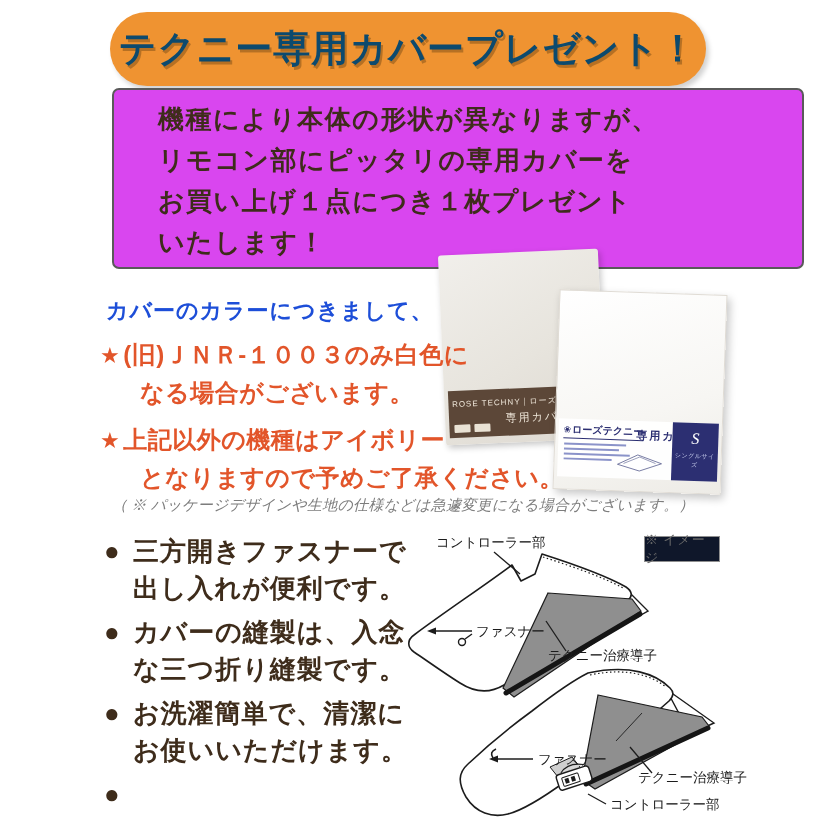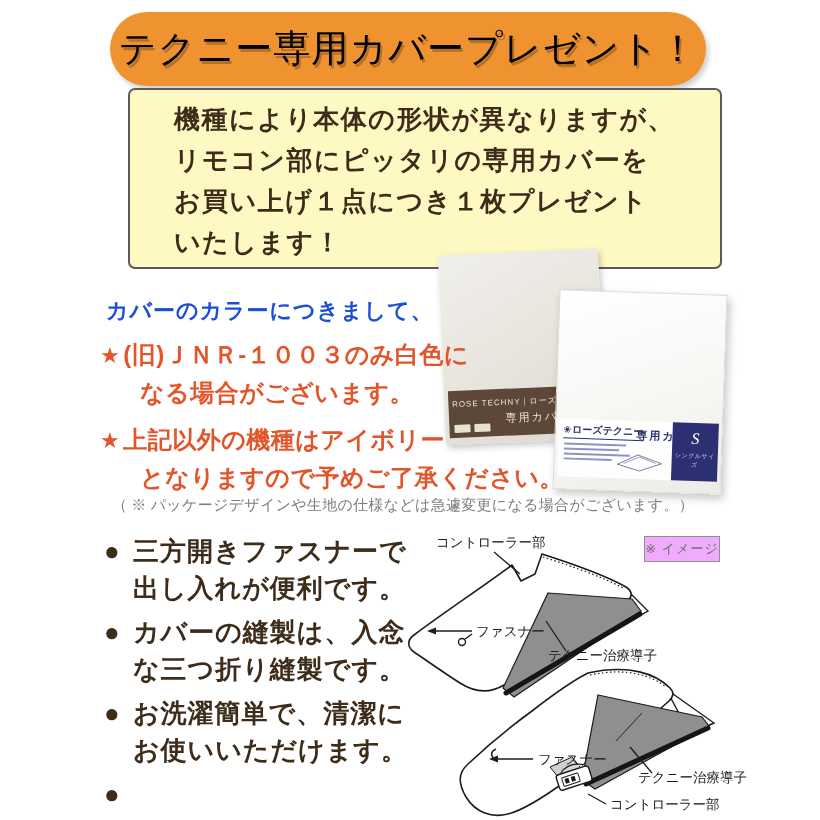--- a/index.html
+++ b/index.html
@@ -4,44 +4,44 @@
 <style>
   html,body{margin:0;padding:0;background:#fff;}
   .canvas{position:relative;width:820px;height:820px;background:#ffffff;overflow:hidden;
           font-family:"Liberation Sans","DejaVu Sans",sans-serif;}
 
   
   .banner{position:absolute;left:110px;top:12px;width:596px;height:74px;
           background:#ef9331;border-radius:38px;
           box-shadow:3px 4px 5px rgba(0,0,0,0.18);
           display:flex;align-items:center;justify-content:center;}
-  .banner-text{color:#000000;font-size:37px;font-weight:normal;letter-spacing:1px;
+  .banner-text{color:#0c4a6e;font-size:37px;font-weight:bold;letter-spacing:1px;
           text-shadow:2px 3px 0 rgba(112,72,20,0.45);white-space:nowrap;text-align:center;}
 
   
-  .info-box{position:absolute;left:128px;top:88px;width:594px;height:181px;
-          border:2px solid #5a5a5a;border-radius:7px;background:#fef9c3;
+  .info-box{position:absolute;left:112px;top:88px;width:692px;height:181px;
+          border:2px solid #5a5a5a;border-radius:7px;background:#d946ef;
           box-sizing:border-box;padding:9px 0 0 44px;}
   .info-line{font-size:26px;font-weight:bold;color:#3e2c1b;line-height:41px;
           letter-spacing:1.5px;white-space:nowrap;}
 
   
   .color-heading{position:absolute;left:106px;top:296px;font-size:22px;font-weight:bold;
           color:#1d4ed8;letter-spacing:1px;}
   .color-note{position:absolute;left:100px;color:#e2552a;font-weight:bold;
           font-size:24px;line-height:37px;letter-spacing:0.5px;}
   .color-note .row1{display:flex;align-items:baseline;}
   .color-note .star{margin-right:3px;font-size:22px;}
   .color-note .row2{margin-left:40px;}
   .note1{top:336px;}
   .note2{top:421px;}
 
   .disclaimer{position:absolute;left:112px;top:496px;width:600px;
           font-family:"Liberation Serif","DejaVu Serif",serif;
-          font-size:15px;color:#7d7d7d;letter-spacing:0.3px;}
+          font-size:15px;color:#7d7d7d;letter-spacing:0.3px;font-style:italic;}
 
   
   .features{position:absolute;left:104px;top:533px;width:320px;}
   .feature{display:flex;margin-bottom:7px;font-size:26px;font-weight:bold;
           color:#3e2c1b;line-height:37px;}
   .feature .dot{width:29px;flex:none;}
   .feature .ftext{width:275px;letter-spacing:1px;font-family:Liberation Serif, serif;}
 
   
   .pkg-left{position:absolute;left:442px;top:252px;width:160px;height:190px;
@@ -74,21 +74,21 @@
           font-style:italic;margin-top:7px;}
   .size-label{font-size:6px;color:#ccd2f0;margin-top:4px;letter-spacing:0.5px;}
   .pr-sketch{position:absolute;left:58px;top:30px;}
 
   
   .diagram{position:absolute;left:390px;top:527px;}
   .diagram text{font-family:"Liberation Sans","DejaVu Sans",sans-serif;
           font-size:13.5px;fill:#1c1c1c;}
   .image-note{position:absolute;left:644px;top:536px;width:74px;height:24px;
           border:1.5px solid #8f8f8f;color:#6b6b6b;font-size:13px;letter-spacing:1px;
-          display:flex;align-items:center;justify-content:center;background:#f0abfc;}
+          display:flex;align-items:center;justify-content:center;background:#0f172a;font-family:Liberation Serif, serif;}
 </style>
 </head>
 <body>
 
 <div class="canvas">
 
   <div class="banner">
     <span class="banner-text">テクニー専用カバープレゼント！</span>
   </div>
 

